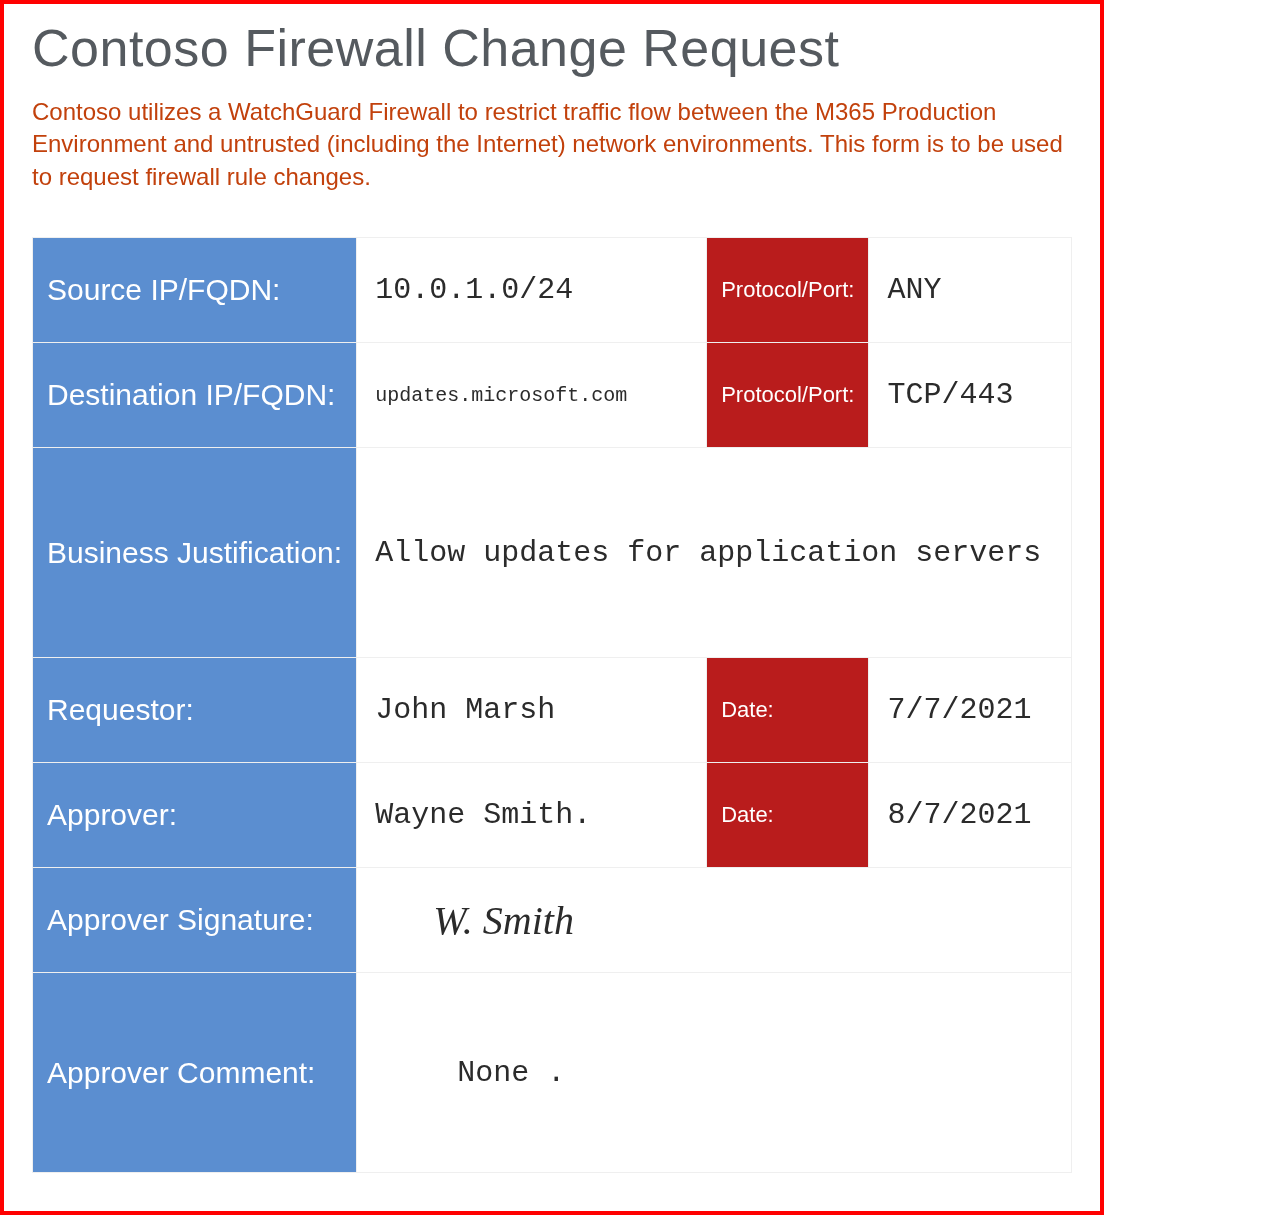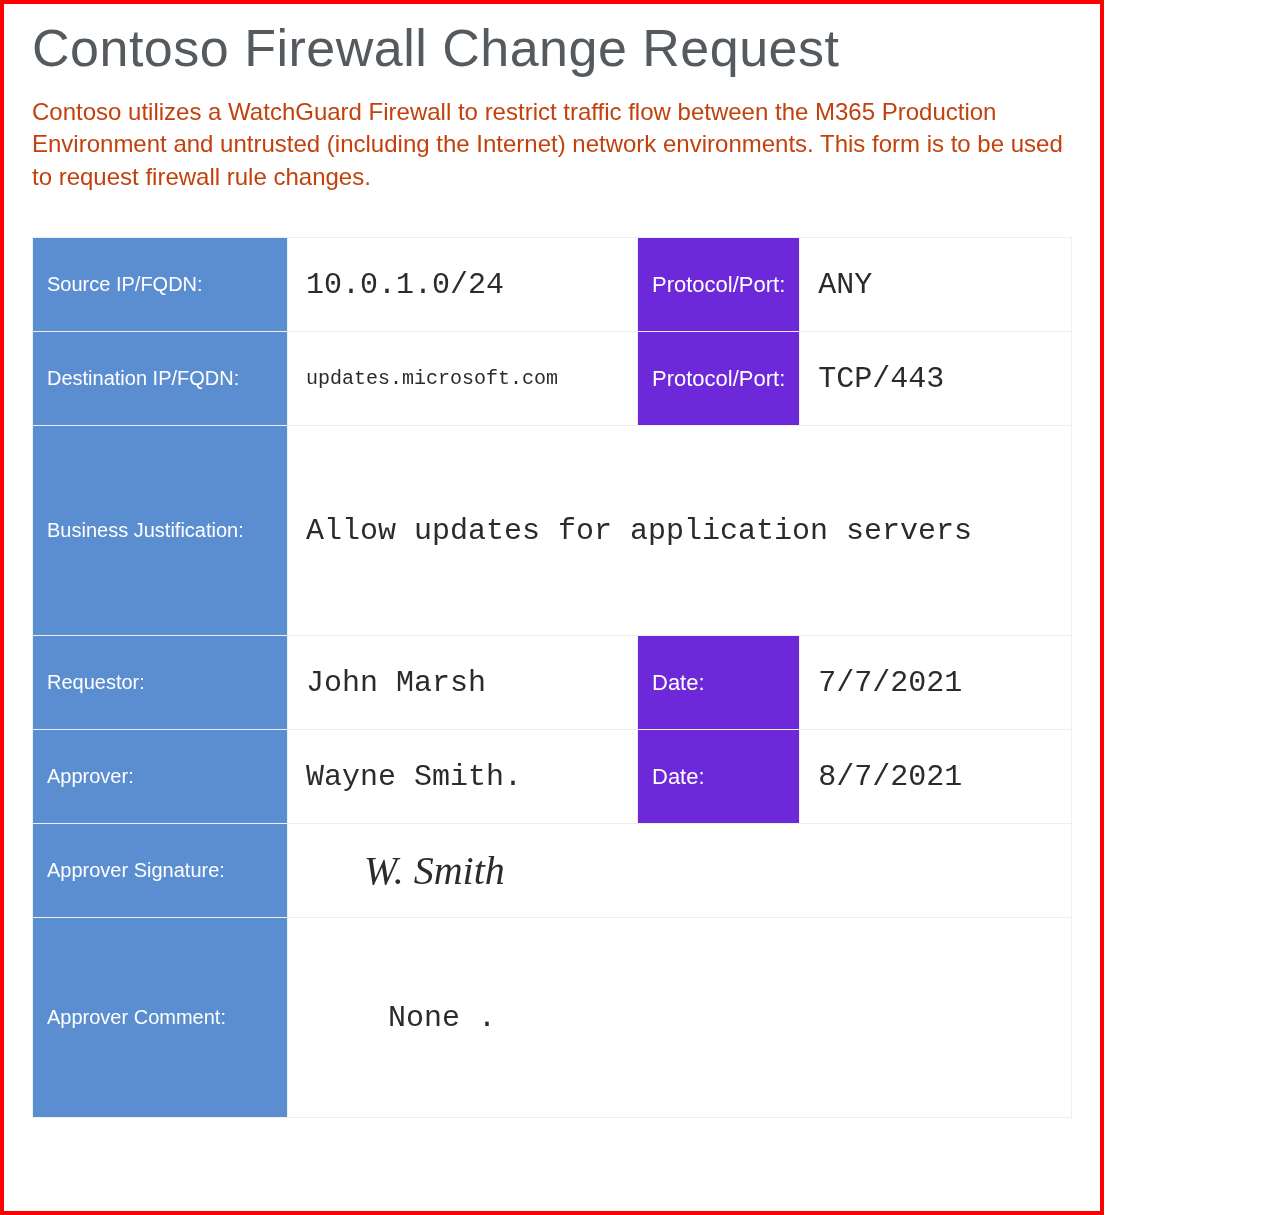--- a/index.html
+++ b/index.html
@@ -35,26 +35,26 @@
     border-collapse: collapse;
     border: 1px solid #efefef;
   }
   .form-table td {
     border: 1px solid #efefef;
     vertical-align: middle;
   }
   .lbl {
     background: #5b8ed0;
     color: #fff;
-    font-size: 20px;
+    font-size: 30px;
     padding: 35px 14px;
     white-space: nowrap;
   }
   .lbl-narrow {
-    background: #6d28d9;
+    background: #b91c1c;
     color: #fff;
     font-size: 22px;
     padding: 18px 14px;
     text-align: left;
     white-space: nowrap;
   }
   .val {
     background: #fff;
     color: #2b2b2b;
     font-family: Liberation Mono, monospace;

